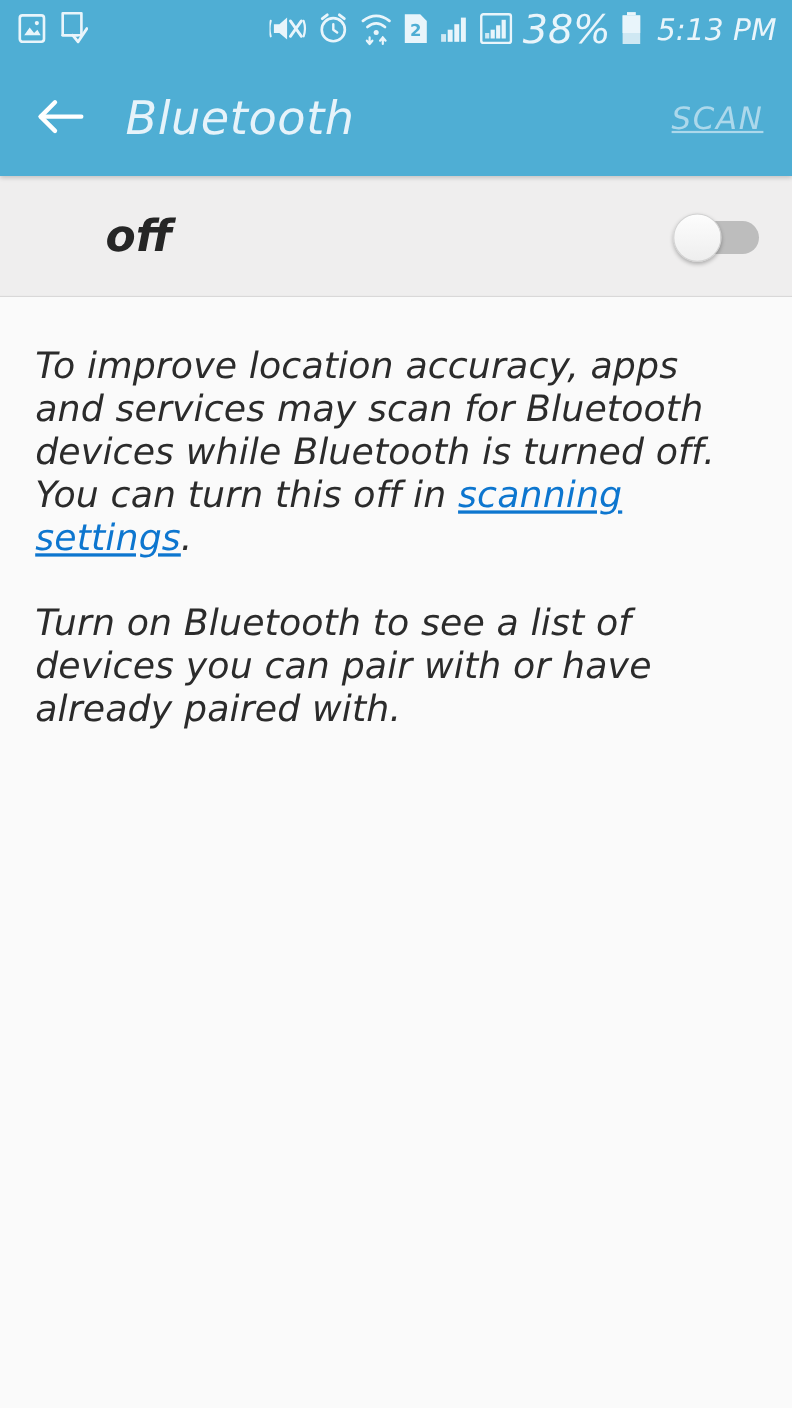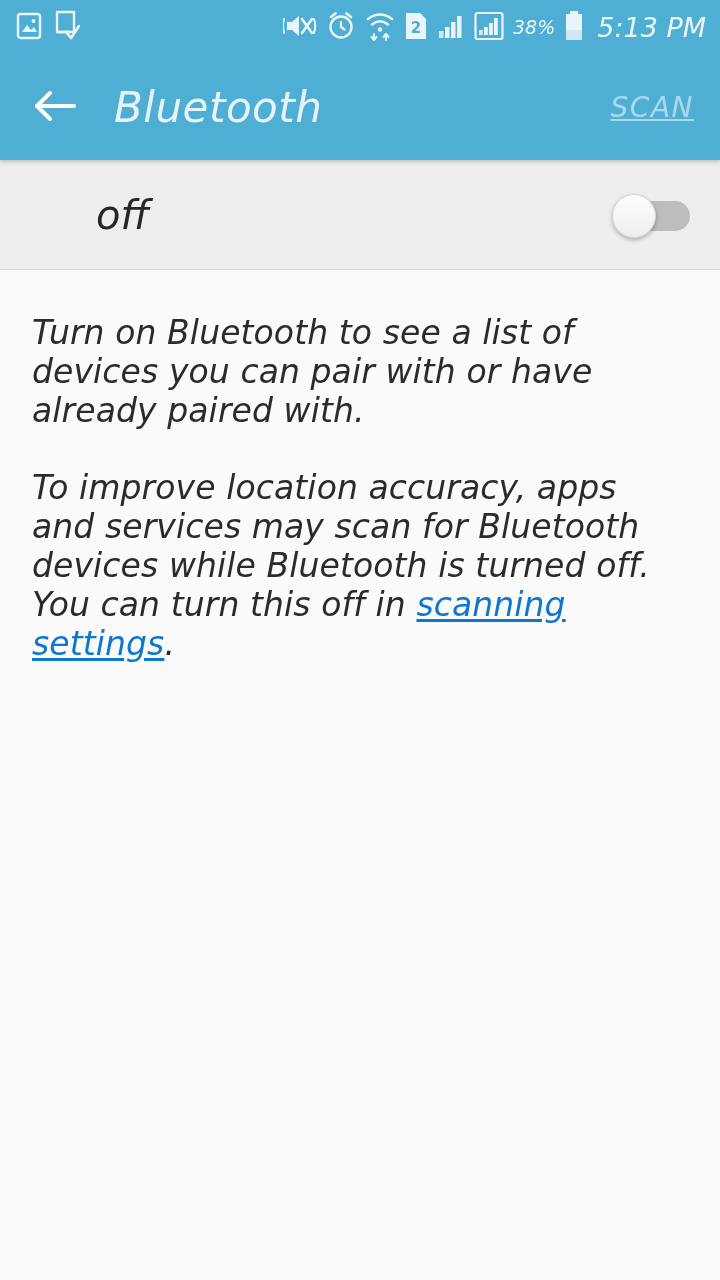--- a/index.html
+++ b/index.html
@@ -33,21 +33,21 @@
   .sb-right {
     margin-left:auto;
     display:flex;
     align-items:center;
     gap:9px;
   }
   .sb-icon { display:block; }
   .sb-text {
     color:#e9f5fb;
     font-family:"DejaVu Sans", sans-serif;
-    font-size:19px;
+    font-size:36px;
     font-style:italic;
     font-weight:400;
     letter-spacing:0px;
     white-space:nowrap;
     line-height:1;
   }
   .sb-clock { font-size:27px; margin-left:4px; }
 
   
   .appbar {
@@ -90,21 +90,21 @@
     background:#efeeee;
     display:flex;
     align-items:center;
     padding:0 30px 0 96px;
     border-bottom:1px solid #d9d8d8;
   }
   .toggle-label {
     color:#262626;
     font-size:40px;
     font-style:italic;
-    font-weight:400;
+    font-weight:700;
     line-height:1;
   }
   .switch {
     margin-left:auto;
     position:relative;
     width:78px;
     height:46px;
     display:flex;
     align-items:center;
   }
@@ -256,17 +256,17 @@
 
   <div class="toggle-row">
     <div class="toggle-label">off</div>
     <div class="switch">
       <div class="switch-track"></div>
       <div class="switch-knob"></div>
     </div>
   </div>
 
   <div class="content">
+    <p class="para"><span>To improve location accuracy, apps and services may scan for Bluetooth devices while Bluetooth is turned off. You can turn this off in </span><a class="link" href="#">scanning settings</a><span>.</span></p>
     <p class="para">Turn on Bluetooth to see a list of devices you can pair with or have already paired with.</p>
-    <p class="para"><span>To improve location accuracy, apps and services may scan for Bluetooth devices while Bluetooth is turned off. You can turn this off in </span><a class="link" href="#">scanning settings</a><span>.</span></p>
   </div>
 
 </div>
 
 </body></html>

